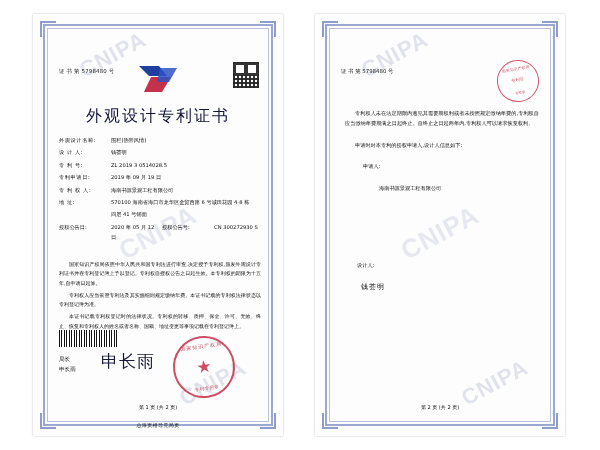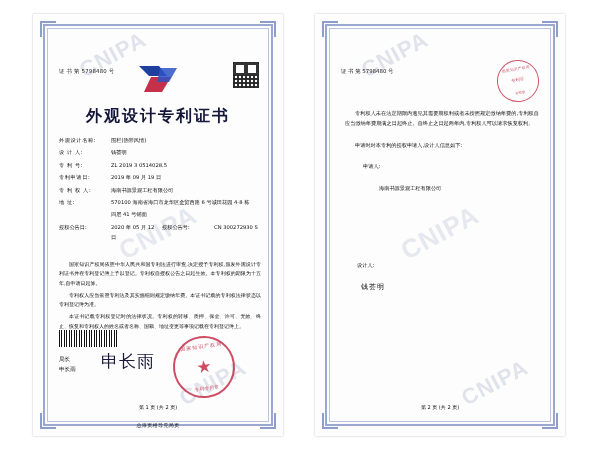--- a/index.html
+++ b/index.html
@@ -104,21 +104,21 @@
     width: 46px;
     height: 34px;
   }
   .title {
     position: absolute;
     left: 0;
     right: 0;
     top: 92px;
     text-align: center;
     font-size: 16px;
-    font-weight: bold;
+    font-weight: normal;
     letter-spacing: 2px;
     color: #14163a;
     font-family: "DejaVu Sans", sans-serif;
   }
 
   .fields {
     position: absolute;
     left: 26px;
     right: 22px;
     top: 122px;

